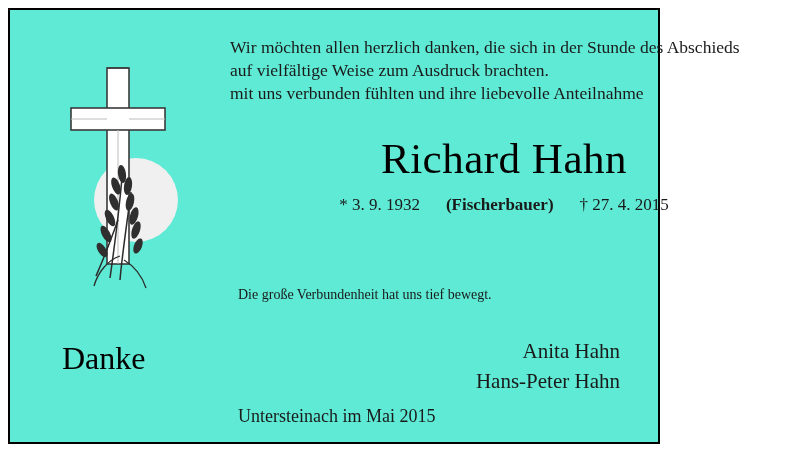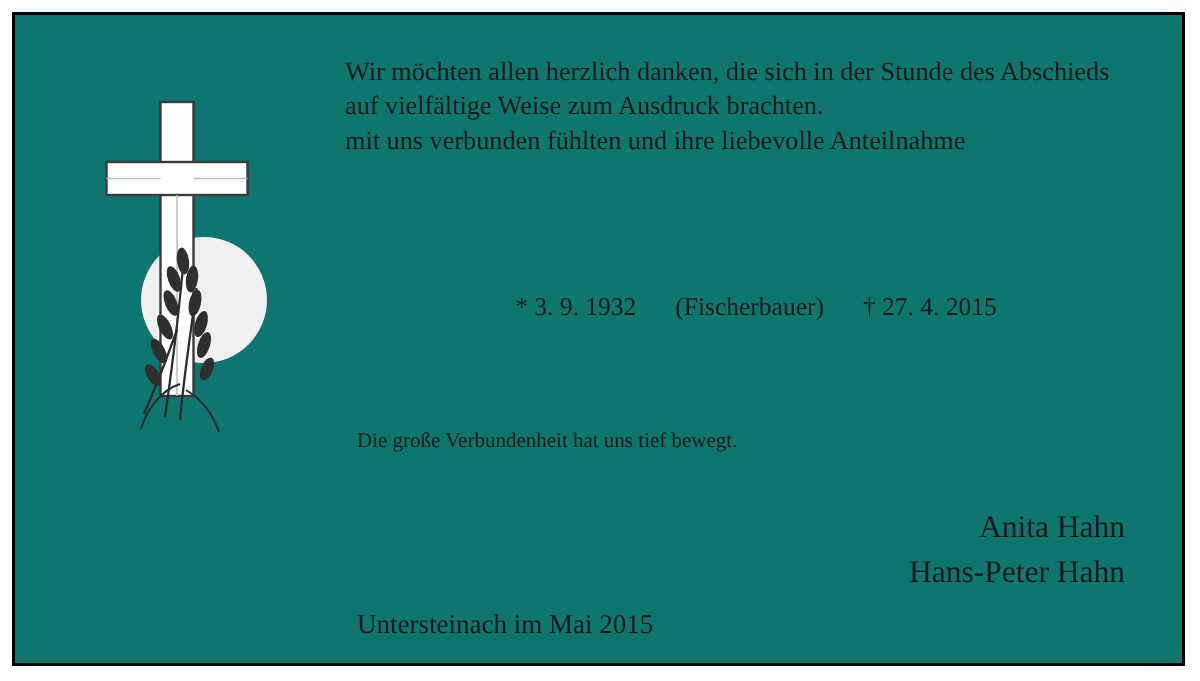--- a/index.html
+++ b/index.html
@@ -14,24 +14,24 @@
     position: relative;
     width: 800px;
     height: 454px;
     background: #ffffff;
     overflow: hidden;
   }
   .notice {
     position: absolute;
     left: 8px;
     top: 8px;
-    width: 782px;
+    width: 652px;
     height: 436px;
     border: 2px solid #000000;
-    background: #0f766e;
+    background: #5eead4;
     box-sizing: border-box;
   }
   
   .emblem {
     position: absolute;
     left: 38px;
     top: 50px;
     width: 150px;
     height: 230px;
   }
@@ -64,21 +64,21 @@
     position: absolute;
     left: 220px;
     top: 185px;
     width: 548px;
     text-align: center;
     font-size: 17px;
     color: #1a1a1a;
   }
   .dates span { display: inline-block; }
   .dates .birth { margin-right: 26px; }
-  .dates .nick { margin-right: 26px; }
+  .dates .nick { margin-right: 26px; font-weight: bold; }
 
   .middle-line {
     position: absolute;
     left: 228px;
     top: 277px;
     font-size: 14px;
     color: #1a1a1a;
   }
 
   .danke {
@@ -159,27 +159,29 @@
         </g>
       </svg>
     </div>
 
     <div class="thanks-text">
       <div>Wir möchten allen herzlich danken, die sich in der Stunde des Abschieds</div>
       <div>auf vielfältige Weise zum Ausdruck brachten.</div>
       <div>mit uns verbunden fühlten und ihre liebevolle Anteilnahme</div>
     </div>
 
+    <div class="name">Richard Hahn</div>
 
     <div class="dates">
       <span class="birth">* 3. 9. 1932</span><span class="nick">(Fischerbauer)</span><span class="death">† 27. 4. 2015</span>
     </div>
 
     <div class="middle-line">Die große Verbundenheit hat uns tief bewegt.</div>
 
+    <div class="danke">Danke</div>
 
     <div class="signers">
       <div>Anita Hahn</div>
       <div>Hans-Peter Hahn</div>
     </div>
 
     <div class="place-date">Untersteinach im Mai 2015</div>
 
   </div>
 </div>

